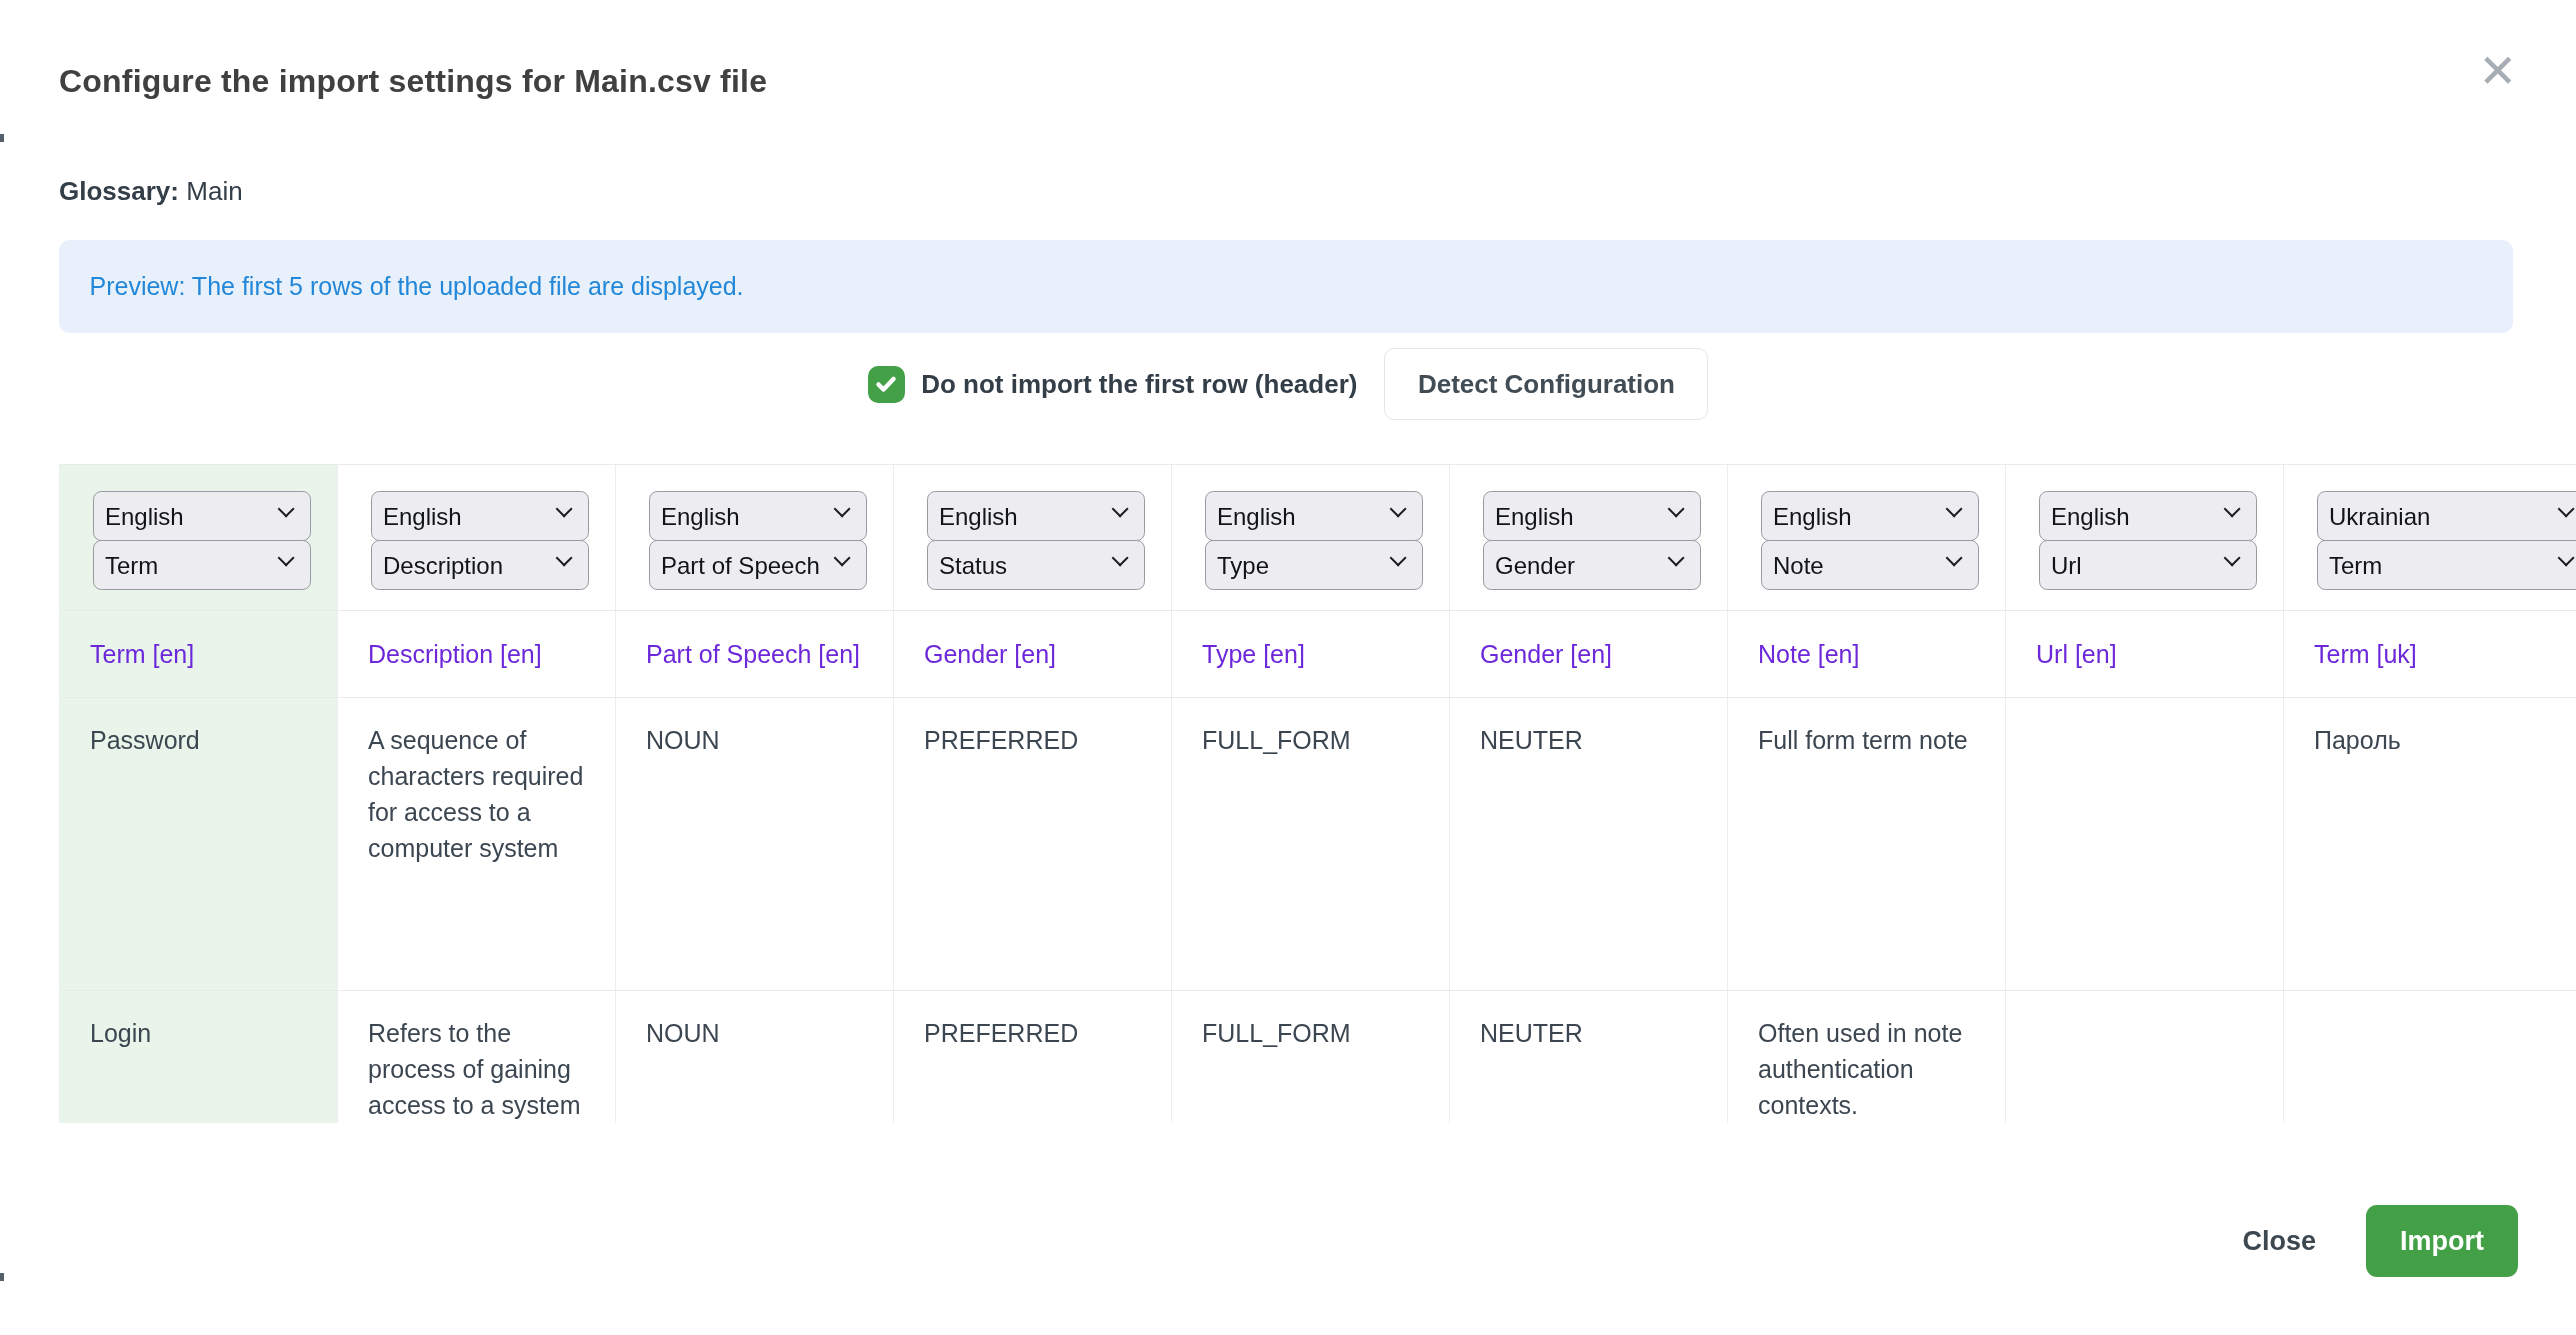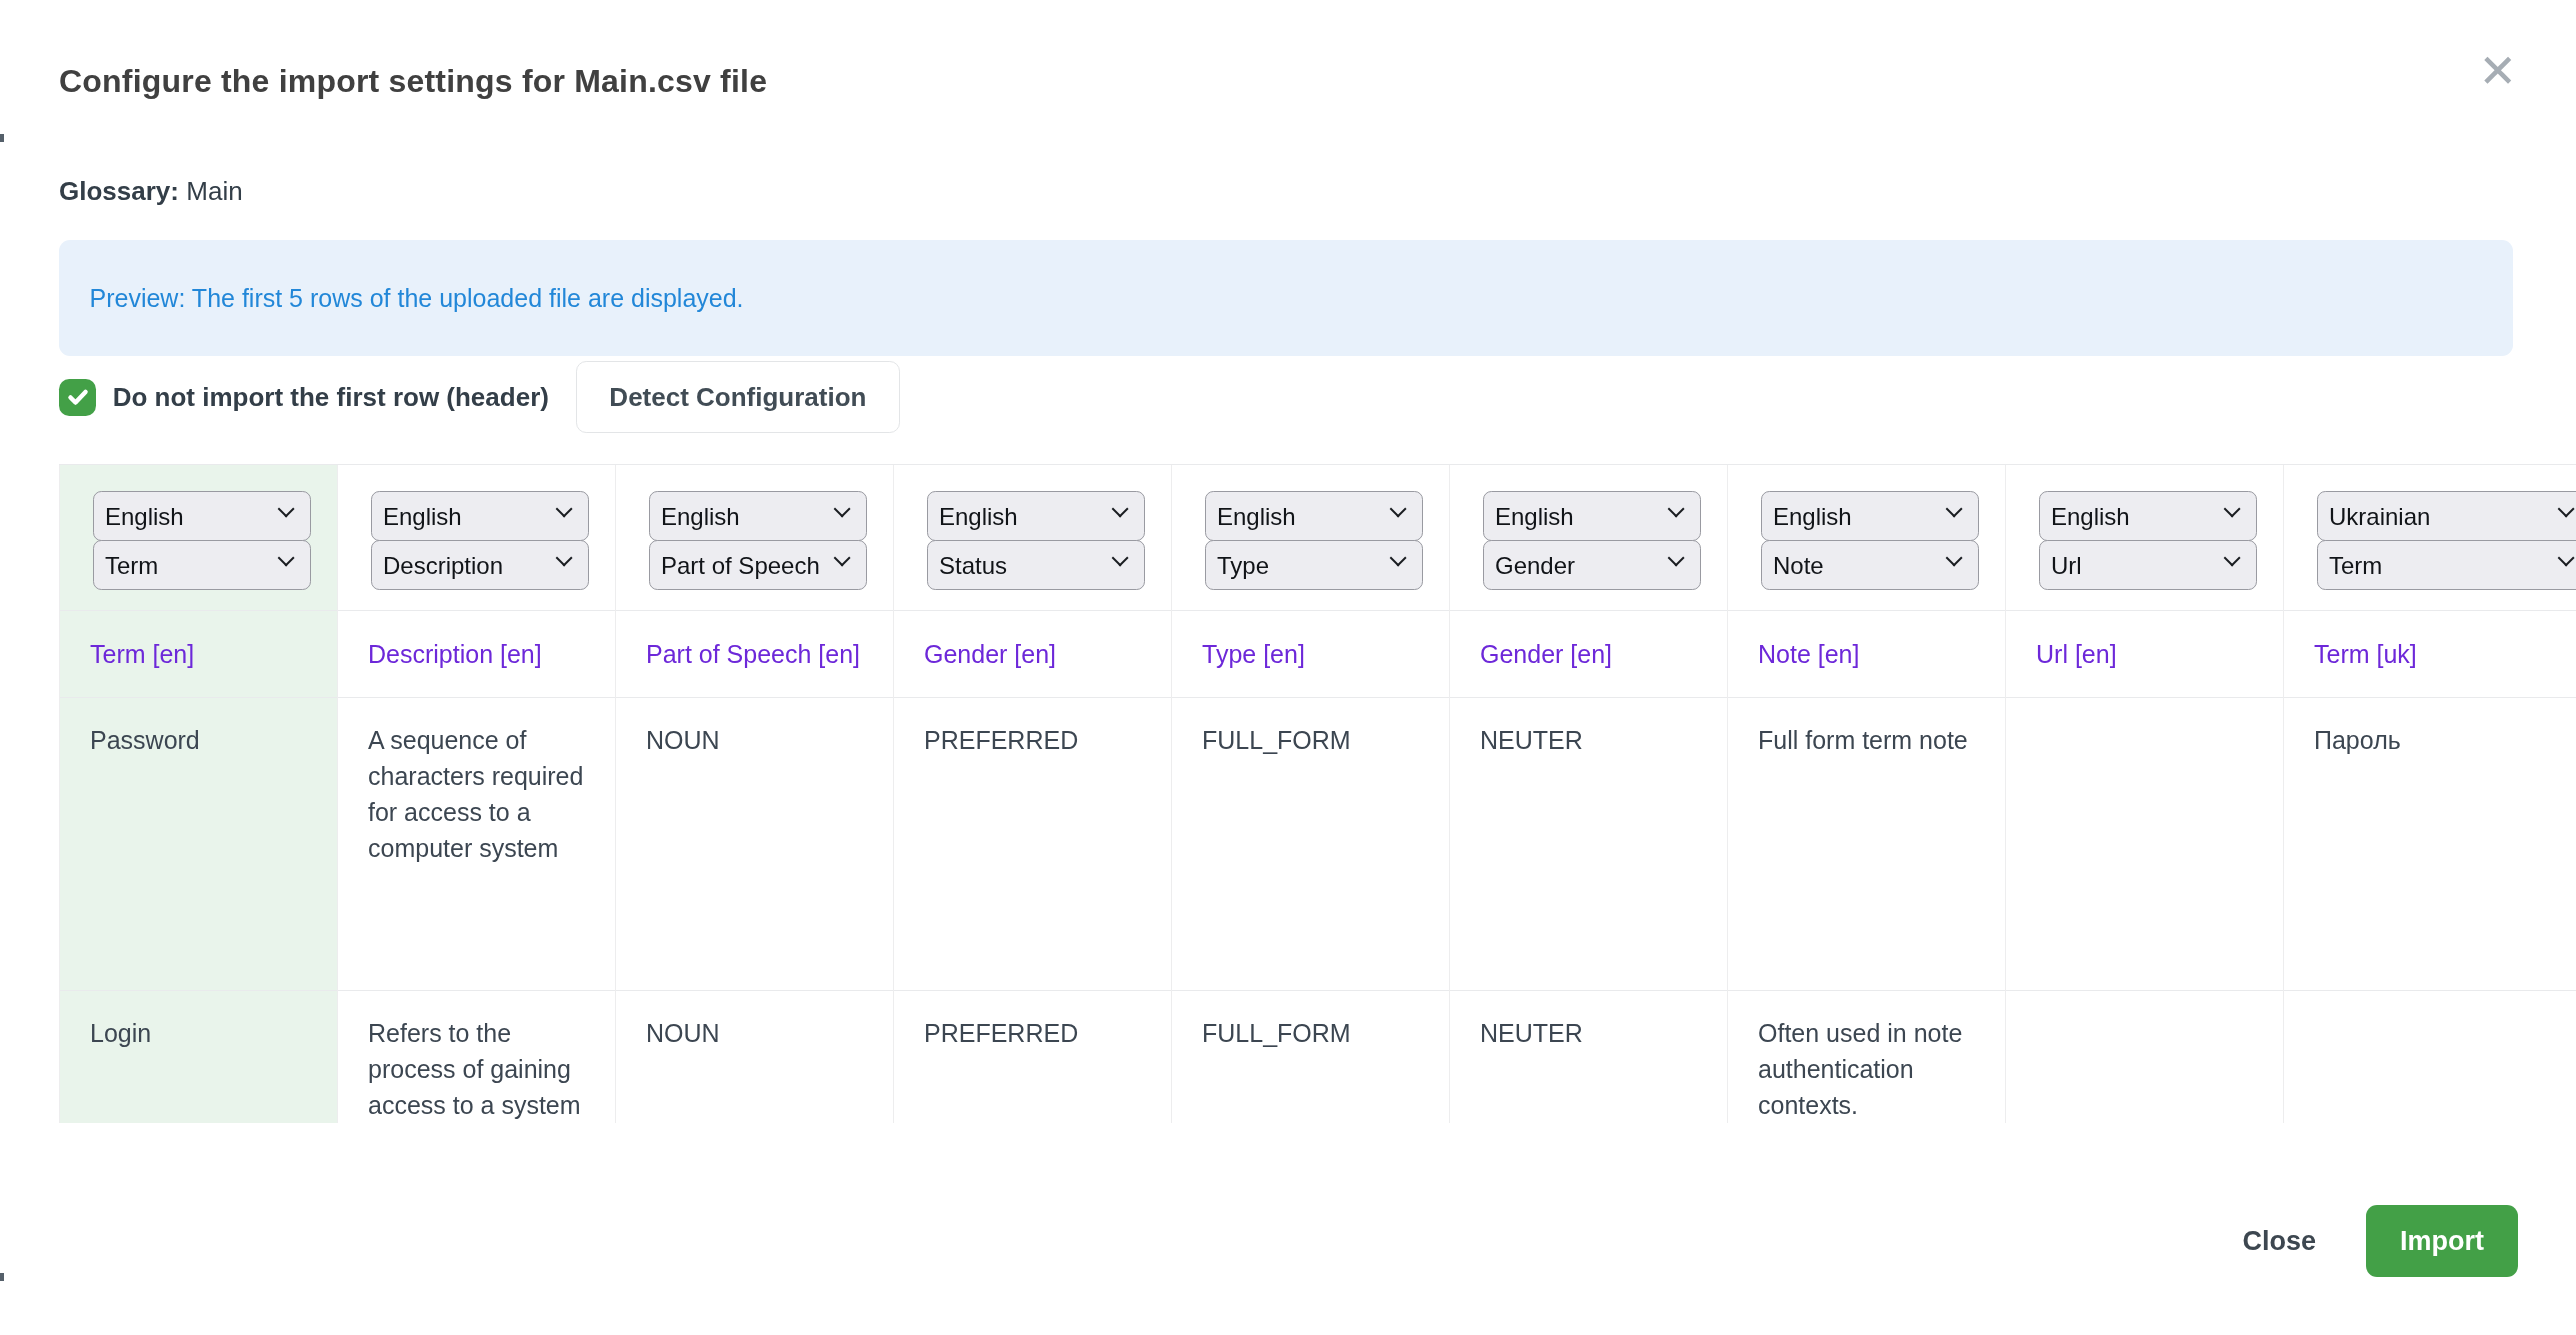--- a/index.html
+++ b/index.html
@@ -20,29 +20,29 @@
     position: absolute; right: 59px; top: 48px;
     font-size: 46px; color: #a6adb4; line-height: 1;
     cursor: pointer; background: none; border: none;
     font-family: "DejaVu Sans", sans-serif; font-weight: 400;
   }
   .glossary { position: absolute; left: 59px; top: 176px; font-size: 26px; color: #333e48; }
   .glossary .lbl { font-weight: 700; }
   .glossary .val { font-weight: 400; margin-left: 7.4px; }
 
   .info-box {
-    position: absolute; left: 59px; top: 240px; width: 2454px; height: 116px;
+    position: absolute; left: 59px; top: 240px; width: 2454px; height: 93px;
     background: #e8f1fb; border-radius: 11px;
     display: flex; align-items: center; padding-left: 30.5px;
   }
   .info-box .info-text { font-size: 25px; color: #2287d8; }
 
   .controls {
-    position: absolute; left: 59px; top: 361px; width: 2458px; height: 72px;
-    display: flex; justify-content: flex-start; align-items: center; gap: 27px;
+    position: absolute; left: 59px; top: 348px; width: 2458px; height: 72px;
+    display: flex; justify-content: center; align-items: center; gap: 27px;
   }
   .chk-row { display: flex; align-items: center; }
   .checkbox {
     width: 37px; height: 37px; border-radius: 10.2px; background: #43a047;
     display: flex; align-items: center; justify-content: center; cursor: pointer;
     flex: 0 0 auto;
   }
   .checkbox svg { width: 24px; height: 24px; }
   .chk-label { margin-left: 16.7px; font-size: 26px; font-weight: 600; color: #333e48; }
   .detect-btn {

